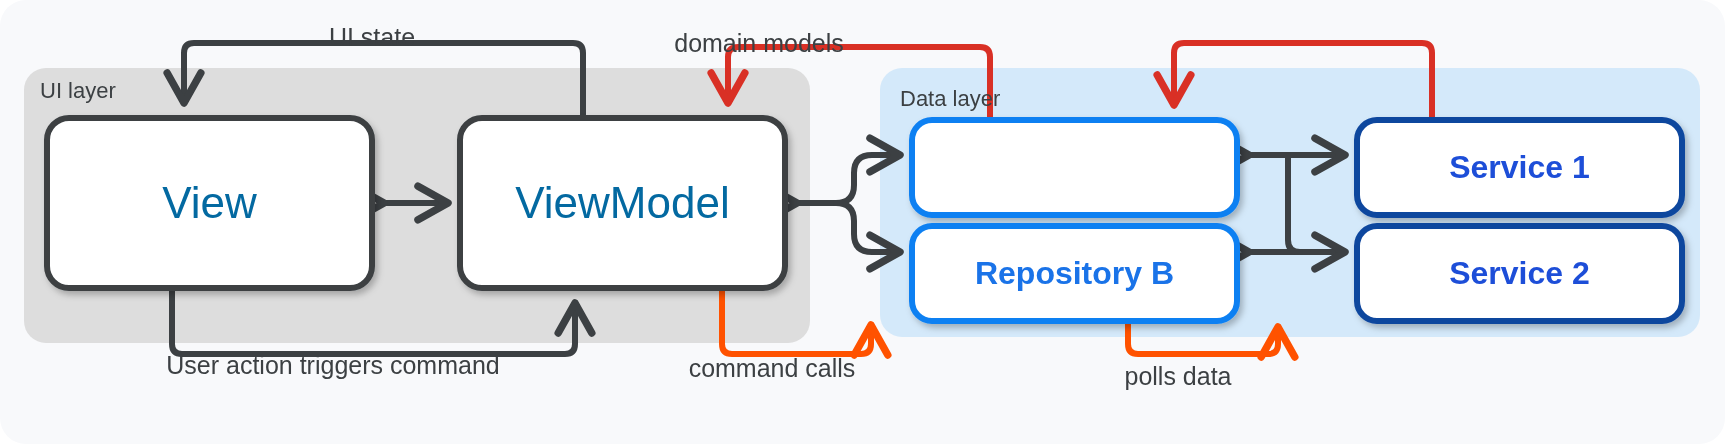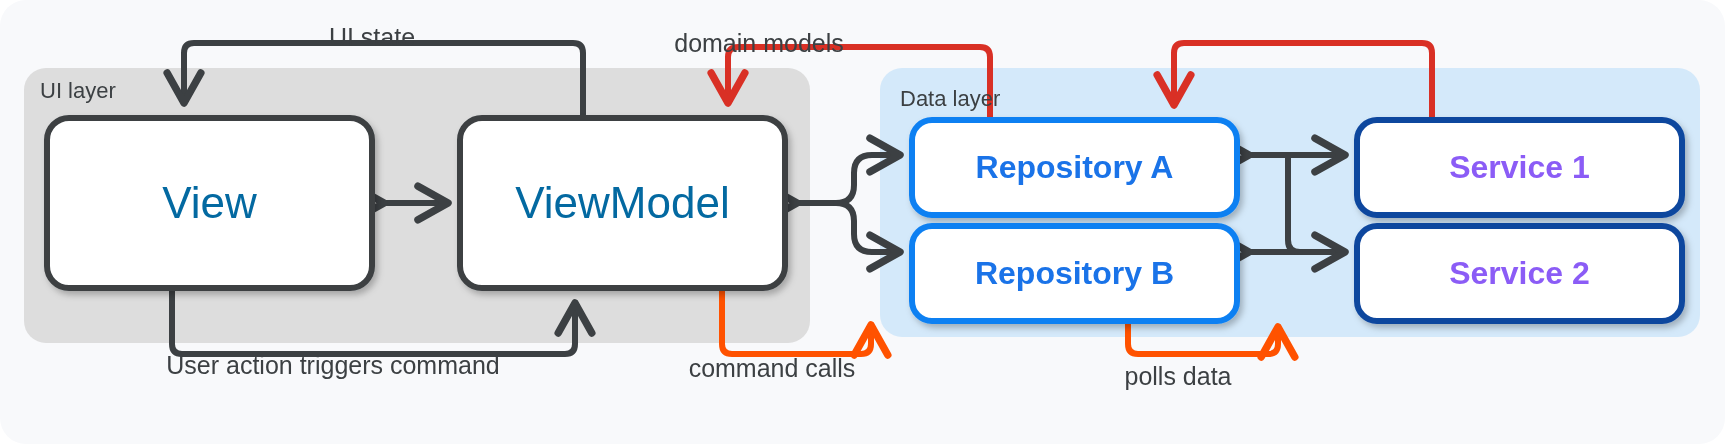--- a/index.html
+++ b/index.html
@@ -39,21 +39,21 @@
     text-align: center;
   }
   .group-title {
     position: absolute;
     color: #3c4043;
     font-size: 22px;
     white-space: nowrap;
   }
   .box-text-dark { color: #0369a1; font-size: 44px; }
   .box-text-blue { color: #1a73e8; font-size: 32px; font-weight: bold; }
-  .box-text-navy { color: #8b5cf6; font-size: 32px; font-weight: bold; }
+  .box-text-navy { color: #1d4ed8; font-size: 32px; font-weight: bold; }
 </style>
 </head>
 <body>
 
 <div id="canvas">
 
   <svg class="layer" viewBox="0 0 1725 444">
     <defs>
       <filter id="boxshadow" x="-20%" y="-20%" width="150%" height="160%">
         <feDropShadow dx="3" dy="4" stdDeviation="3" flood-color="#000000" flood-opacity="0.25"></feDropShadow>
@@ -113,21 +113,20 @@
       <rect x="1357" y="120" width="325" height="95" rx="20" ry="20" fill="#ffffff" stroke="#10479e" stroke-width="6"></rect>
       <rect x="1357" y="226" width="325" height="95" rx="20" ry="20" fill="#ffffff" stroke="#10479e" stroke-width="6"></rect>
     </g>
   </svg>
 
   <div class="group-title" style="left:40px; top:78px;">UI layer</div>
   <div class="group-title" style="left:900px; top:86px;">Data layer</div>
 
   <div class="node-label box-text-dark" style="left:47px; top:118px; width:325px; height:170px;">View</div>
   <div class="node-label box-text-dark" style="left:460px; top:118px; width:325px; height:170px;">ViewModel</div>
-  <div class="node-label box-text-blue" style="left:912px; top:120px; width:325px; height:95px;">Repository A</div>
   <div class="node-label box-text-blue" style="left:912px; top:226px; width:325px; height:95px;">Repository B</div>
   <div class="node-label box-text-navy" style="left:1357px; top:120px; width:325px; height:95px;">Service  1</div>
   <div class="node-label box-text-navy" style="left:1357px; top:226px; width:325px; height:95px;">Service 2</div>
 
   <div class="edge-label" style="left:272px; top:23px; width:200px;">UI state</div>
   <div class="edge-label" style="left:609px; top:23px; width:300px;margin-top:6px;">domain models</div>
   <div class="edge-label" style="left:133px; top:351px; width:400px;">User action triggers command</div>
   <div class="edge-label" style="left:622px; top:354px; width:300px;">command calls</div>
   <div class="edge-label" style="left:1028px; top:362px; width:300px;">polls data</div>
 

